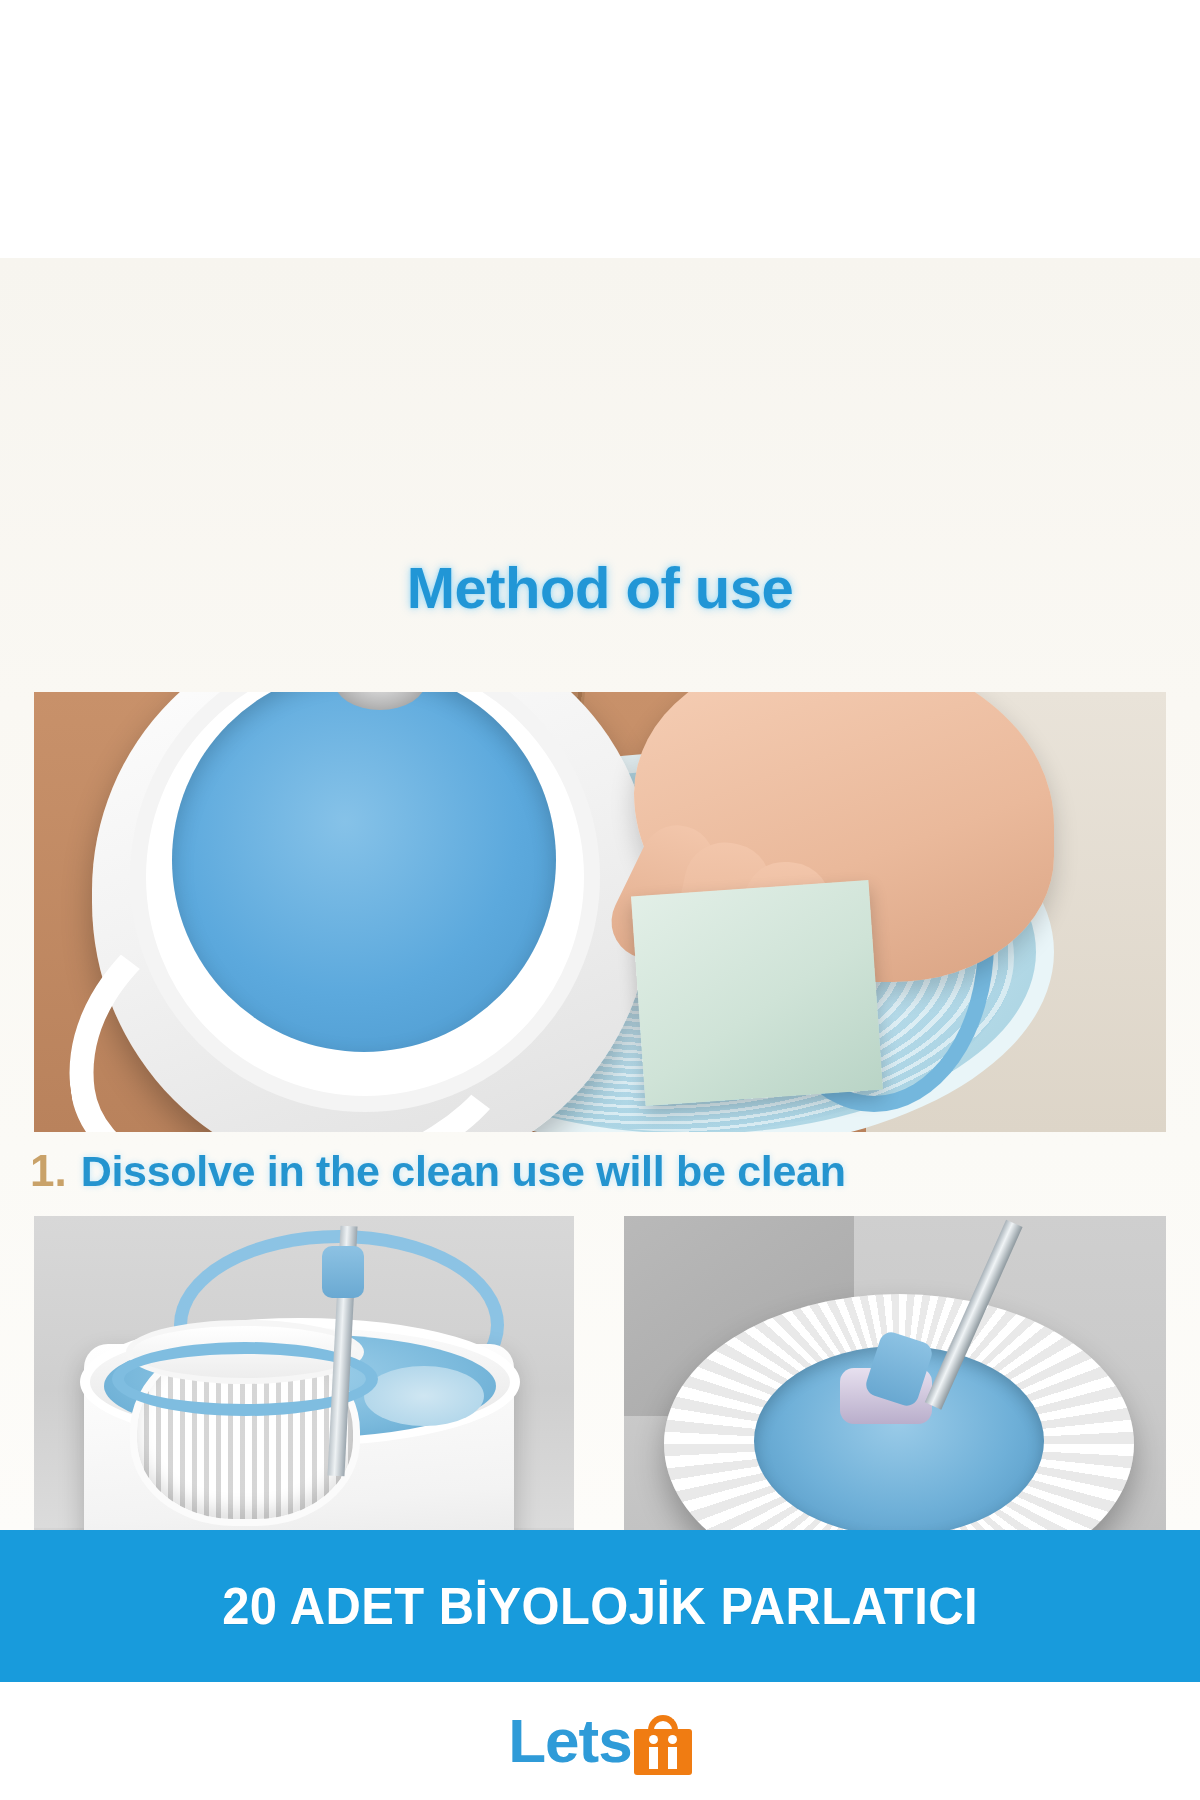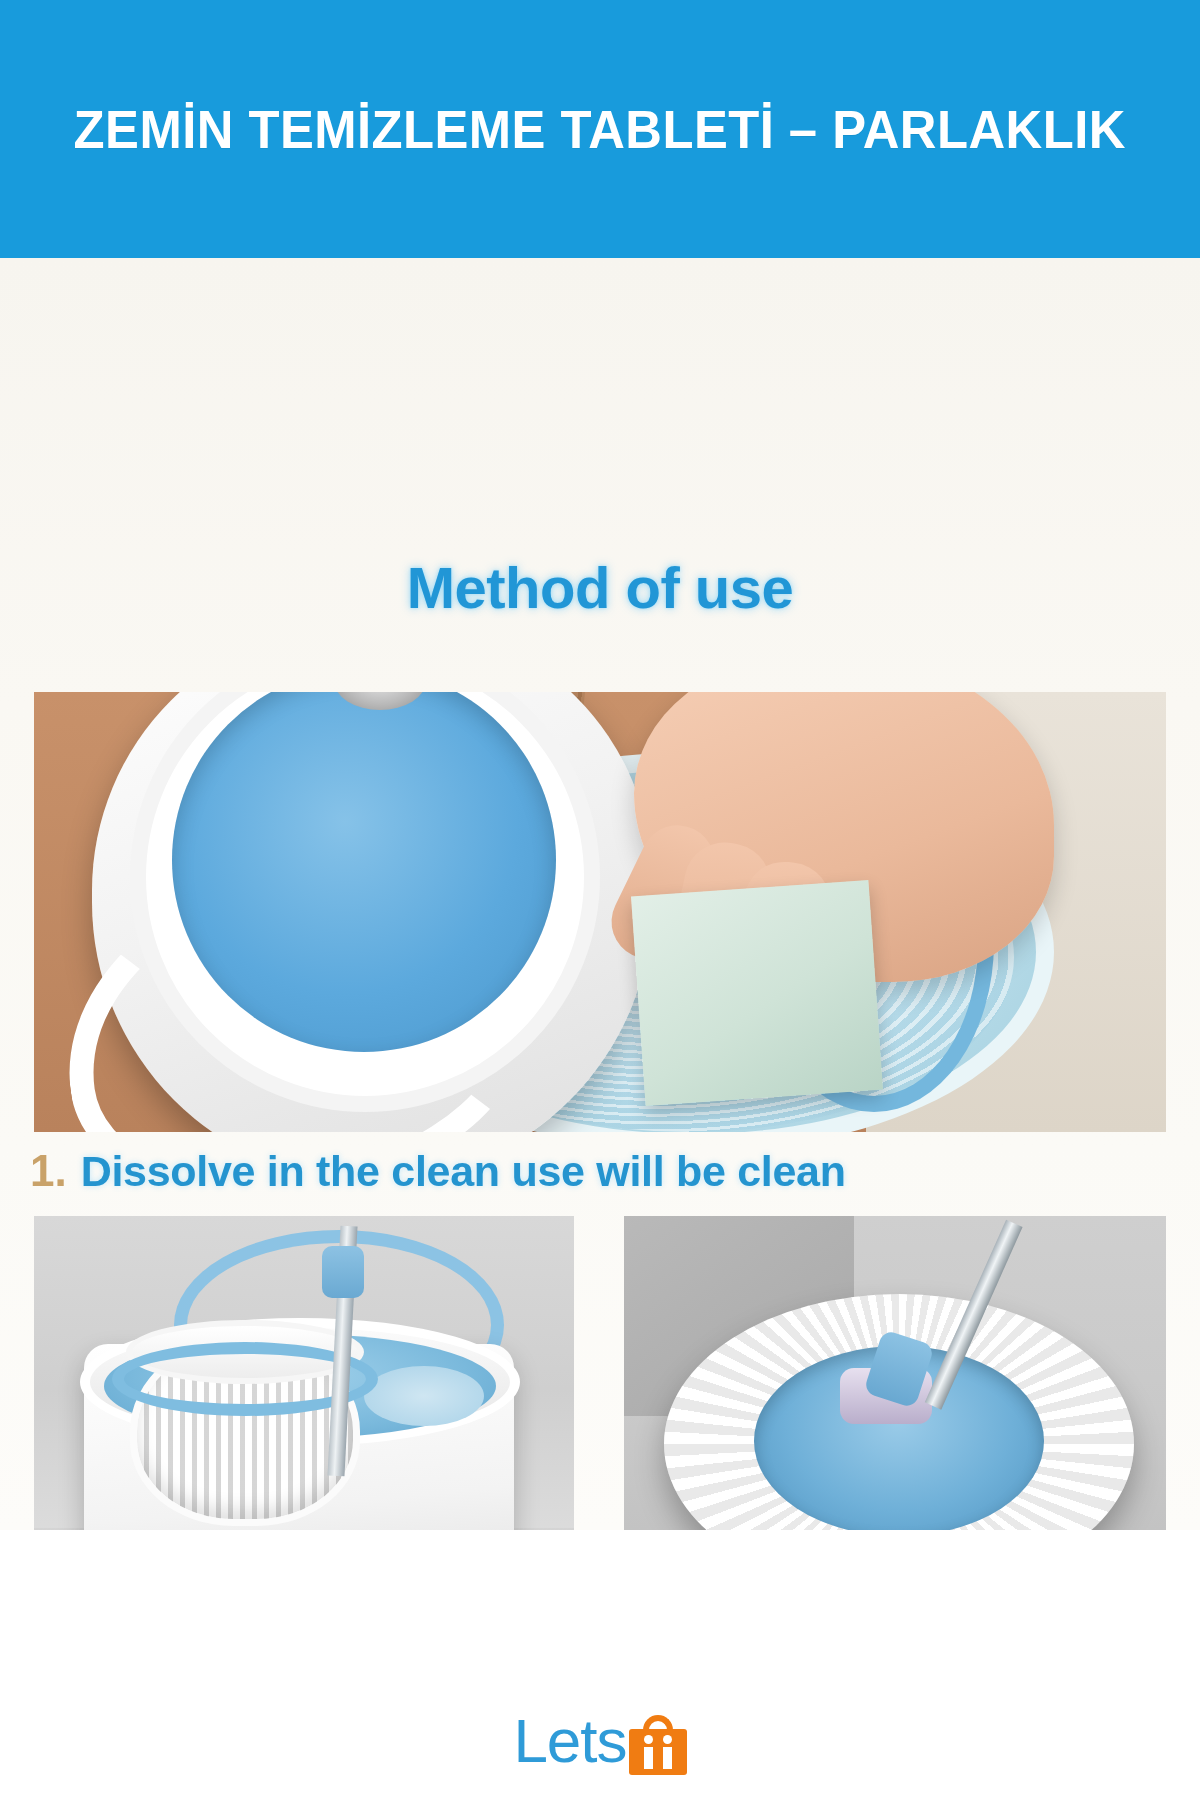--- a/index.html
+++ b/index.html
@@ -262,21 +262,21 @@
   }
 
   
   .footer{
     position:absolute;left:0;top:1682px;width:1200px;height:118px;
     background:#ffffff;display:flex;align-items:center;justify-content:center;
   }
   .logo{display:flex;align-items:center;}
   .logo-word{
     color:#2f9bd8;font-family:"Liberation Sans", sans-serif;
-    font-weight:normal;font-size:62px;letter-spacing:-1px;line-height:1;
+    font-weight:bold;font-size:62px;letter-spacing:-1px;line-height:1;
   }
   .logo-bag{
     position:relative;width:58px;height:60px;margin-left:2px;margin-top:8px;
   }
   .logo-bag .bag-body{
     position:absolute;left:0;bottom:0;width:58px;height:46px;
     background:#F07C12;border-radius:3px;
   }
   .logo-bag .bag-handle{
     position:absolute;left:14px;top:0;width:30px;height:22px;
@@ -289,23 +289,20 @@
   }
   .logo-bag .i-glyph{width:9px;display:flex;flex-direction:column;align-items:center;}
   .logo-bag .i-dot{width:9px;height:9px;background:#fff;border-radius:50%;}
   .logo-bag .i-stem{width:9px;height:22px;background:#fff;margin-top:3px;}
 </style>
 </head>
 <body>
 
 <div class="page">
 
-  <div class="banner banner-top">
-    <div class="banner-title">ZEMİN TEMİZLEME TABLETİ – PARLAKLIK</div>
-  </div>
 
   <div class="panel">
 
     <div class="method-title">Method of use</div>
 
     <div class="photo photo-main">
       <div class="p1">
         <div class="wood"></div>
         <div class="wood2"></div>
         <div class="wall"></div>
@@ -354,20 +351,23 @@
         <div class="mop"></div>
         <div class="mop-inner"></div>
         <div class="hub"></div>
         <div class="collar3"></div>
         <div class="pole3"></div>
       </div>
     </div>
 
   </div>
 
+  <div class="banner banner-bottom">
+    <div class="banner-title">20 ADET BİYOLOJİK PARLATICI</div>
+  </div>
 
   <div class="footer">
     <div class="logo">
       <span class="logo-word">Lets</span>
       <span class="logo-bag">
         <span class="bag-body"></span>
         <span class="bag-handle"></span>
         <span class="ii">
           <span class="i-glyph">
             <span class="i-dot"></span>

